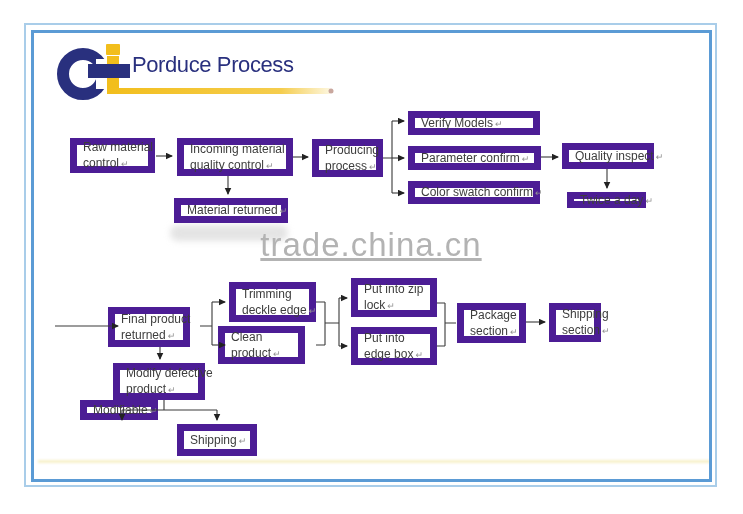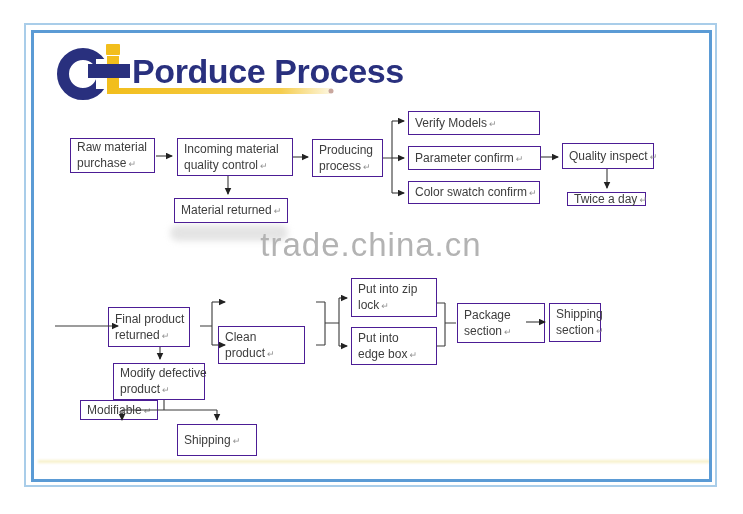--- a/index.html
+++ b/index.html
@@ -5,31 +5,31 @@
   html,body{margin:0;padding:0;background:#ffffff;}
   .screen{position:relative;width:743px;height:514px;background:#fff;overflow:hidden;
           font-family:"Liberation Sans",sans-serif;}
   
   .frame-outer{position:absolute;left:24px;top:23px;width:693px;height:464px;
                border:2px solid #a9cde9;box-sizing:border-box;}
   .frame-inner{position:absolute;left:31px;top:30px;width:681px;height:452px;
                border:3px solid #5b9bd5;box-sizing:border-box;}
   
   .logo-svg{position:absolute;left:0;top:0;}
-  .brand-title{position:absolute;left:132px;top:52px;font-size:34px;font-weight:700;
+  .brand-title{position:absolute;left:132px;top:52px;font-size:22px;font-weight:400;
                letter-spacing:-0.4px;color:#29307e;white-space:nowrap;}
   
   .watermark{position:absolute;left:180px;top:226px;width:382px;text-align:center;
-             font-size:33px;color:#b3b3b3;letter-spacing:1px;white-space:nowrap;}
+             font-size:33px;color:#b3b3b3;letter-spacing:1px;white-space:nowrap;text-decoration:underline;}
   .smudge{position:absolute;left:170px;top:225px;width:118px;height:16px;
           background:rgba(195,195,195,0.45);border-radius:8px;filter:blur(3px);}
   .yellow-trace{position:absolute;left:38px;top:460px;width:672px;height:3px;
                 background:rgba(240,229,160,0.55);filter:blur(1px);}
   
-  .fbox{position:absolute;border:1px solid #4c1d95;background:#fff;box-sizing:border-box;
+  .fbox{position:absolute;border:7px solid #4c1d95;background:#fff;box-sizing:border-box;
         display:flex;flex-direction:column;justify-content:center;
         padding:1px 3px 1px 6px;font-size:12px;line-height:16px;color:#3d3d3d;}
   .bl{white-space:nowrap;}
   .rm{color:#929292;font-size:9px;margin-left:2px;}
   .connectors{position:absolute;left:0;top:0;}
 </style>
 </head>
 <body>
 
 <div class="screen">
@@ -53,21 +53,21 @@
       </defs>
       <rect x="107" y="88" width="223" height="6" fill="url(#ug)"></rect>
       <rect x="88" y="64" width="42" height="14" fill="#29307e"></rect>
       <circle cx="331" cy="91" r="2.5" fill="#c9a79e"></circle>
     </g>
   </svg>
   <div class="brand-title">Porduce Process</div>
 
   <div class="fbox" style="left:70px;top:138px;width:85px;height:35px">
     <div class="bl"><span>Raw material</span></div>
-    <div class="bl"><span>purchase</span><span class="rm">↵</span></div>
+    <div class="bl"><span>control</span><span class="rm">↵</span></div>
   </div>
 
   <div class="fbox" style="left:177px;top:138px;width:116px;height:38px">
     <div class="bl"><span>Incoming material</span></div>
     <div class="bl"><span>quality control</span><span class="rm">↵</span></div>
   </div>
 
   <div class="fbox" style="left:312px;top:139px;width:71px;height:38px">
     <div class="bl"><span>Producing</span></div>
     <div class="bl"><span>process</span><span class="rm">↵</span></div>
@@ -95,37 +95,41 @@
 
   <div class="fbox" style="left:567px;top:192px;width:79px;height:14px">
     <div class="bl"><span>Twice a day</span><span class="rm">↵</span></div>
   </div>
 
   <div class="fbox" style="left:108px;top:307px;width:82px;height:40px">
     <div class="bl"><span>Final product</span></div>
     <div class="bl"><span>returned</span><span class="rm">↵</span></div>
   </div>
 
+  <div class="fbox" style="left:229px;top:282px;width:87px;height:40px">
+    <div class="bl"><span>Trimming</span></div>
+    <div class="bl"><span>deckle edge</span><span class="rm">↵</span></div>
+  </div>
 
   <div class="fbox" style="left:218px;top:326px;width:87px;height:38px">
     <div class="bl"><span>Clean</span></div>
     <div class="bl"><span>product</span><span class="rm">↵</span></div>
   </div>
 
   <div class="fbox" style="left:351px;top:278px;width:86px;height:39px">
     <div class="bl"><span>Put into zip</span></div>
     <div class="bl"><span>lock</span><span class="rm">↵</span></div>
   </div>
 
   <div class="fbox" style="left:351px;top:327px;width:86px;height:38px">
     <div class="bl"><span>Put into</span></div>
     <div class="bl"><span>edge box</span><span class="rm">↵</span></div>
   </div>
 
-  <div class="fbox" style="left:457px;top:303px;width:88px;height:40px">
+  <div class="fbox" style="left:457px;top:303px;width:69px;height:40px">
     <div class="bl"><span>Package</span></div>
     <div class="bl"><span>section</span><span class="rm">↵</span></div>
   </div>
 
   <div class="fbox" style="left:549px;top:303px;width:52px;height:39px">
     <div class="bl"><span>Shipping</span></div>
     <div class="bl"><span>section</span><span class="rm">↵</span></div>
   </div>
 
   <div class="fbox" style="left:113px;top:363px;width:92px;height:37px">

